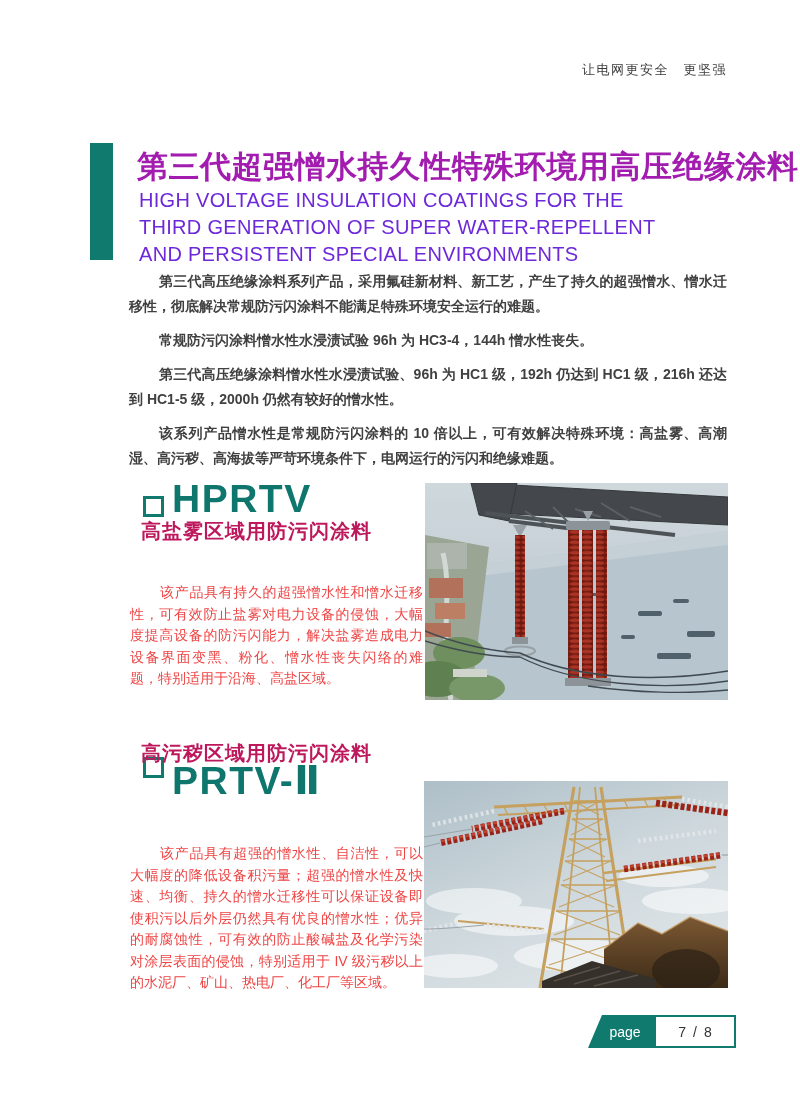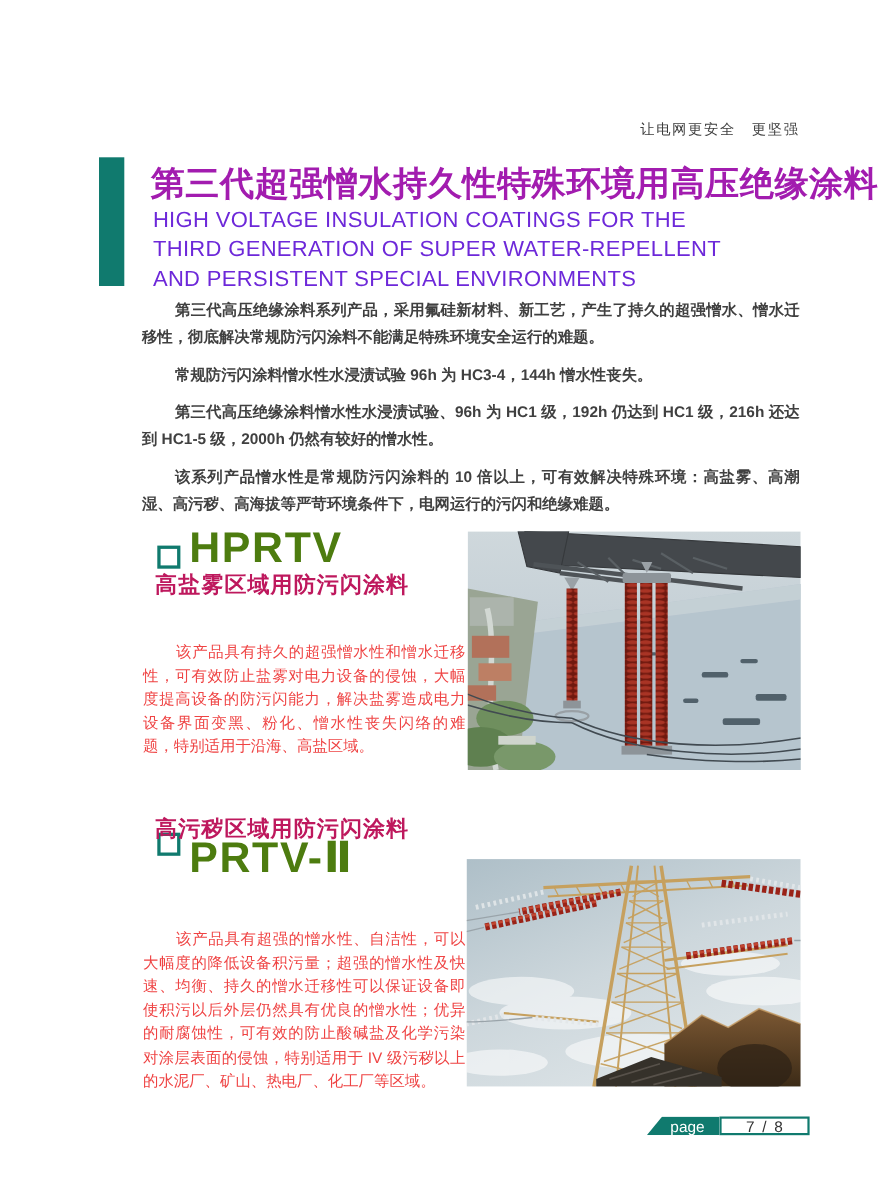--- a/index.html
+++ b/index.html
@@ -2,48 +2,48 @@
 <html><head>
 <meta charset="utf-8">
 <style>
   html,body{margin:0;padding:0;background:#ffffff;}
   .page{
     position:relative;width:800px;height:1093px;background:#ffffff;overflow:hidden;
     font-family:"Liberation Sans","DejaVu Sans",sans-serif;color:#404040;
   }
   .abs{position:absolute;}
   
-  .tagline{top:61px;right:73px;font-size:13px;letter-spacing:1.5px;color:#3d3d3d;margin-top:48px;}
+  .tagline{top:61px;right:73px;font-size:13px;letter-spacing:1.5px;color:#3d3d3d;}
   
   .accent-bar{left:90px;top:143px;width:23px;height:117px;background:#107a6e;}
   .title-cn{left:137px;top:146px;font-size:31px;font-weight:bold;color:#a21caf;letter-spacing:0.5px;white-space:nowrap;}
   .title-en{left:139px;top:187px;font-size:20px;line-height:27px;color:#6d28d9;letter-spacing:0.3px;}
   .title-en span{display:block;white-space:nowrap;}
   
   .intro{left:129px;top:269px;width:598px;font-size:14px;line-height:25px;text-align:justify;color:#404040;}
   .intro p{margin:0 0 9px 0;text-indent:2.15em;font-weight:bold;}
   
   .marker{width:15px;height:15px;border:3px solid #107a6e;background:#ffffff;}
   .s1-marker{left:143px;top:496px;}
   .s2-marker{left:143px;top:757px;}
-  .sec-title{font-size:39px;font-weight:bold;color:#4d7c0f;letter-spacing:1.5px;white-space:nowrap;}
+  .sec-title{font-size:39px;font-weight:bold;color:#0f766e;letter-spacing:1.5px;white-space:nowrap;}
   .s1-title{left:172px;top:477px;}
   .s2-title{left:172px;top:738px;margin-top:20px;}
   .sec-subtitle{font-size:20px;font-weight:bold;color:#be185d;letter-spacing:1px;white-space:nowrap;}
   .s1-subtitle{left:141px;top:518px;}
   .s2-subtitle{left:141px;top:740px;}
   .sec-body{width:293px;font-size:14px;line-height:21.5px;text-align:justify;text-indent:2.15em;color:#ef4444;}
   .s1-body{left:130px;top:582px;}
   .s2-body{left:130px;top:843px;}
   .photo{overflow:hidden;}
   .photo svg{display:block;}
   .s1-photo{left:425px;top:483px;width:303px;height:217px;}
   .s2-photo{left:424px;top:781px;width:304px;height:207px;}
   
-  .footer{left:588px;top:1015px;height:17px;display:flex;align-items:stretch;}
+  .footer{left:588px;top:1015px;height:33px;display:flex;align-items:stretch;}
   .footer-tab{
     width:58px;background:#107a6e;color:#ffffff;font-size:14px;
     display:flex;align-items:center;justify-content:center;padding-left:8px;
     clip-path:polygon(14px 0,100% 0,100% 100%,0 100%);
   }
   .footer-box{
     width:82px;background:#ffffff;border:2px solid #107a6e;box-sizing:border-box;
     display:flex;align-items:center;justify-content:center;gap:7px;
     font-size:14px;color:#333333;
   }

